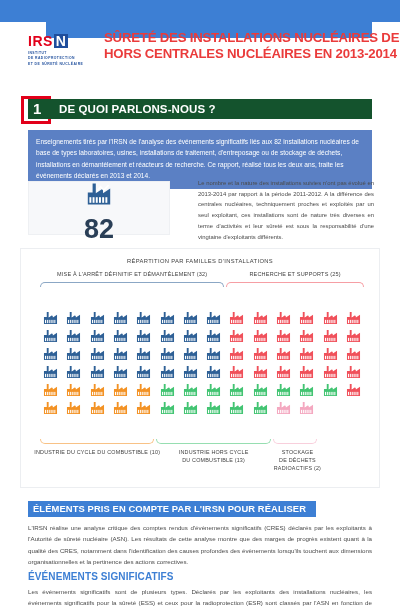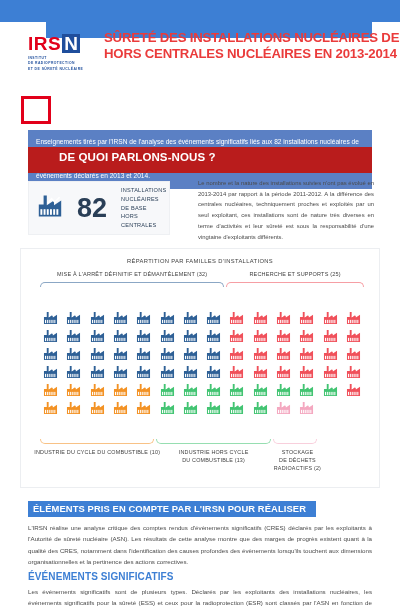--- a/index.html
+++ b/index.html
@@ -26,21 +26,21 @@
     position:absolute; left:0; top:0; width:46px; height:22px; background:#3d7fd4;
   }
 
   
   .header{
     position:absolute; left:28px; top:30px; width:344px; height:58px;
     display:flex; align-items:flex-start;
   }
   .logo{ width:70px; flex:0 0 70px; padding-top:4px; }
   .logo-word{
-    font-size:19px; font-weight:bold; letter-spacing:0.5px; line-height:1;
+    font-size:14px; font-weight:bold; letter-spacing:0.5px; line-height:1;
     color:#e2001a; font-family:"Liberation Sans", sans-serif;
     display:flex; align-items:center;
   }
   .logo-word .n-box{
     display:inline-block; background:#1f4e9c; color:#ffffff;
     padding:0 2px; margin-left:1px;
   }
   .logo-sub{
     margin-top:3px; font-size:3.4px; line-height:1.55; letter-spacing:0.45px;
     color:#1f4e9c; font-weight:bold; text-transform:uppercase;
@@ -53,40 +53,40 @@
 
   
   .sec1-wrap{
     position:absolute; left:21px; top:96px; width:351px; height:28px;
   }
   .sec1-num{
     position:absolute; left:0; top:0; width:30px; height:28px;
     border:3px solid #e2001a; background:transparent;
   }
   .sec1-bar{
-    position:absolute; left:7px; top:3px; width:344px; height:26px;
-    background:#b91c1c; z-index:2;margin-top:48px;
+    position:absolute; left:7px; top:3px; width:344px; height:20px;
+    background:#14532d; z-index:2;
   }
   .sec1-bar .lbl{
     position:absolute; left:31px; top:4px; color:#ffffff;
     font-weight:bold; font-size:11.5px; letter-spacing:0.1px;
   }
 
   .sec1-body{
     position:absolute; left:28px; top:130px; width:344px;
     background:#5b80c4; color:#ffffff;
     font-size:6.6px; line-height:1.72; padding:6px 8px 8px 8px;
     text-align:left;
   }
 
   
   .stat-card{
     position:absolute; left:28px; top:181px; width:142px; height:54px;
     background:#f7f8fa; border:1px solid #eef0f3;
-    display:flex; align-items:center; gap:14px; padding:0 8px;
+    display:flex; align-items:center; gap:6px; padding:0 8px;flex-direction:column;
   }
   .factory-ico{ flex:0 0 26px; }
   .stat-num{ font-size:27px; font-weight:bold; color:#2a3f57; line-height:1; }
   .stat-lbl{
     font-size:5.6px; line-height:1.6; color:#2a3f57; letter-spacing:0.2px;
     text-transform:uppercase;
   }
   .intro-par{
     position:absolute; left:198px; top:178px; width:176px;
     font-size:5.9px; line-height:1.82; color:#4a4a4a; text-align:justify;

